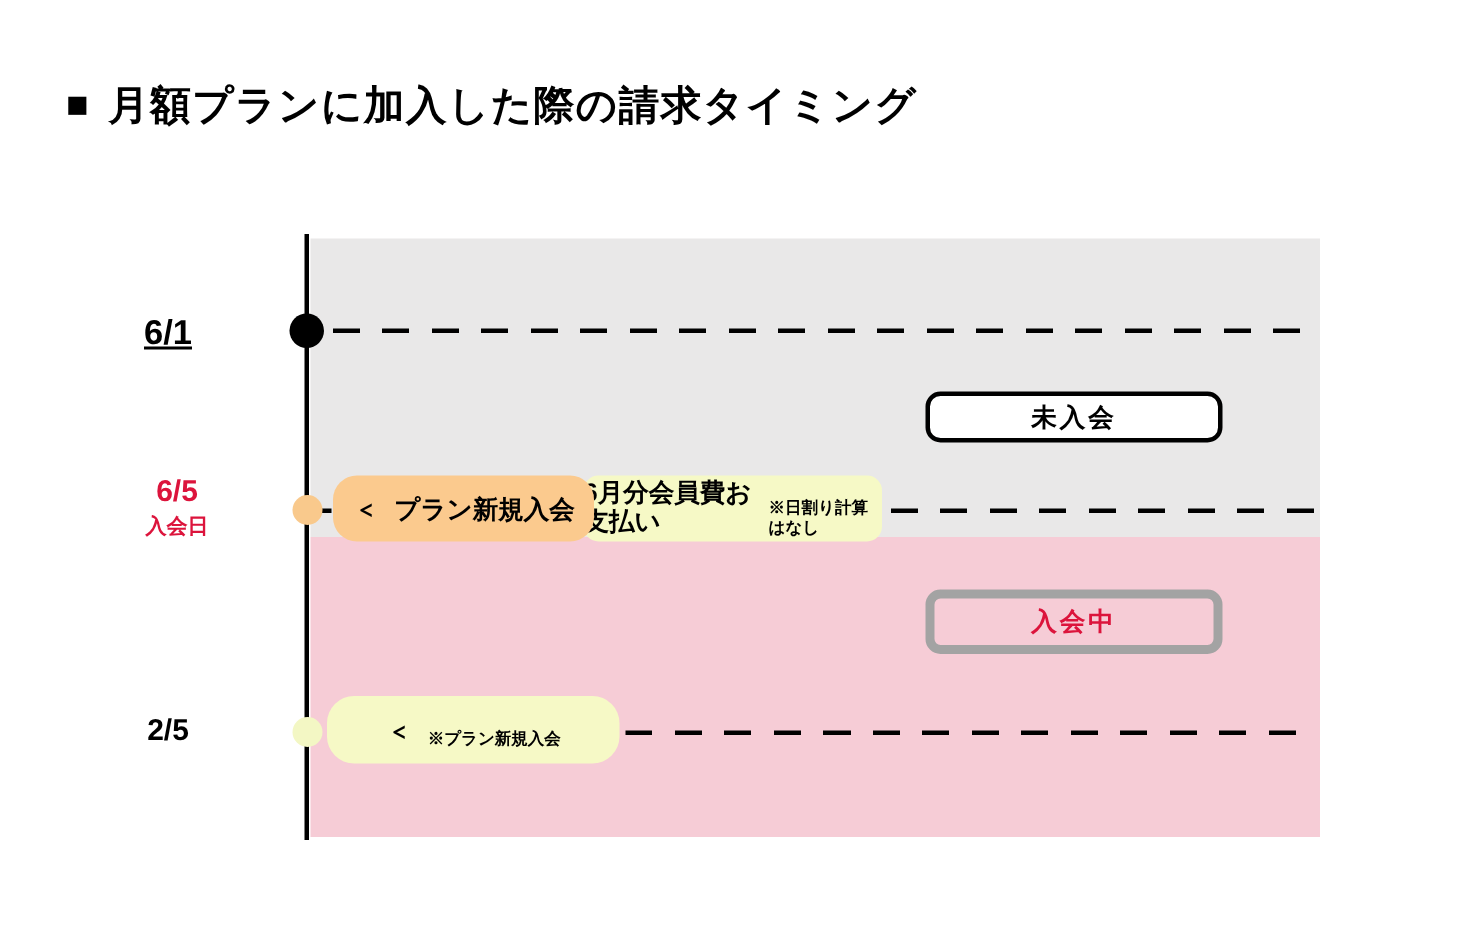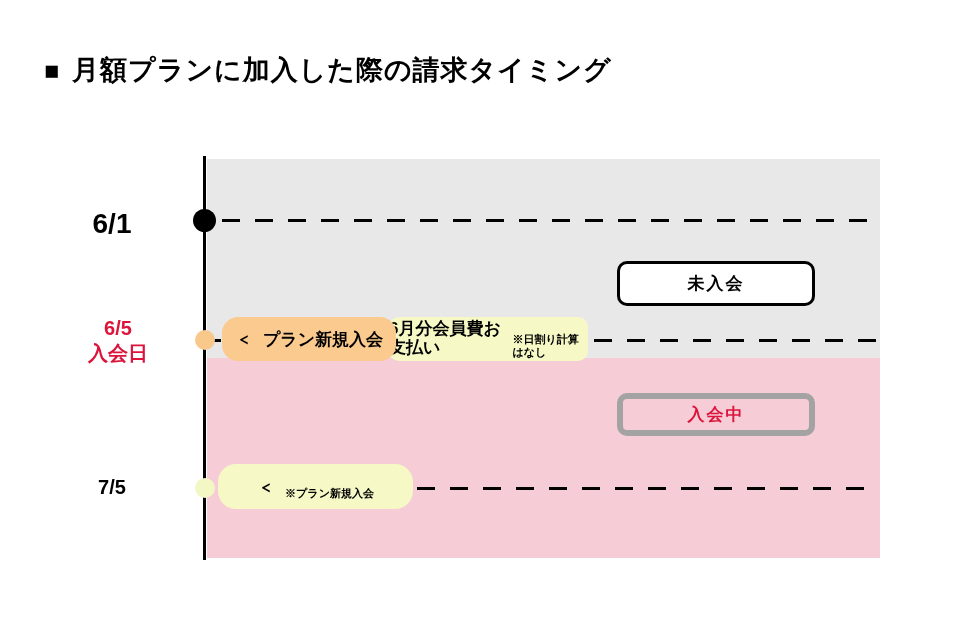--- a/index.html
+++ b/index.html
@@ -33,32 +33,32 @@
   .dash.d65mini{left:212px;top:339px;width:9px;background:#000;}
   .dash.d65{left:594px;top:339px;width:282px;}
   .dash.d75{left:417px;top:487px;width:459px;}
   
   .dot{position:absolute;border-radius:50%;}
   .dot.black{left:193px;top:209px;width:23px;height:23px;background:#000;}
   .dot.orange{left:195px;top:330px;width:20px;height:20px;background:#f9c98c;}
   .dot.yellow{left:195px;top:478px;width:20px;height:20px;background:#f3f7c4;}
   
   .datelabel{position:absolute;text-align:center;font-weight:700;line-height:1.15;}
-  .datelabel.l61{left:74px;top:208px;width:76px;font-size:28px;}
+  .datelabel.l61{left:74px;top:208px;width:76px;font-size:23px;text-decoration:underline;}
   .datelabel.l65{left:76px;top:317px;width:84px;font-size:20px;color:#dc143c;}
-  .datelabel.l65 .sub{font-size:20px;display:block;margin-top:2px;}
+  .datelabel.l65 .sub{font-size:14px;display:block;margin-top:2px;}
   .datelabel.l75{left:74px;top:476px;width:76px;font-size:20px;}
   
   .statusbadge{
     position:absolute;left:617px;width:198px;
     display:flex;align-items:center;justify-content:center;
     border-radius:10px;font-weight:700;font-size:17px;
     box-sizing:border-box;letter-spacing:2px;
   }
-  .statusbadge.notjoined{top:261px;height:45px;border:3px solid #000;background:#fff;color:#000;}
+  .statusbadge.notjoined{top:261px;height:34px;border:3px solid #000;background:#fff;color:#000;}
   .statusbadge.joined{top:393px;height:43px;border:6px solid #a3a3a3;background:transparent;color:#dc143c;}
   
   .event{
     position:absolute;box-sizing:border-box;
     display:flex;align-items:center;justify-content:center;
     font-weight:700;color:#000;
   }
   .event .arrow{font-weight:700;font-size:18px;margin-right:10px;transform:scaleX(0.8);}
   .event .stack{display:flex;flex-direction:row;align-items:center;line-height:1.1;}
   .event .main{font-size:17px;}
@@ -98,21 +98,21 @@
 
   <div class="dot black"></div>
   <div class="dot orange"></div>
   <div class="dot yellow"></div>
 
   <div class="datelabel l61">6/1</div>
   <div class="datelabel l65">
     <span>6/5</span>
     <span class="sub">入会日</span>
   </div>
-  <div class="datelabel l75">7/5</div>
+  <div class="datelabel l75">2/5</div>
 
   <div class="statusbadge notjoined">未入会</div>
   <div class="statusbadge joined">入会中</div>
 
   <div class="event join">
     <span class="arrow">＜</span>
     <span>プラン新規入会</span>
   </div>
 
   <div class="event junefee">

